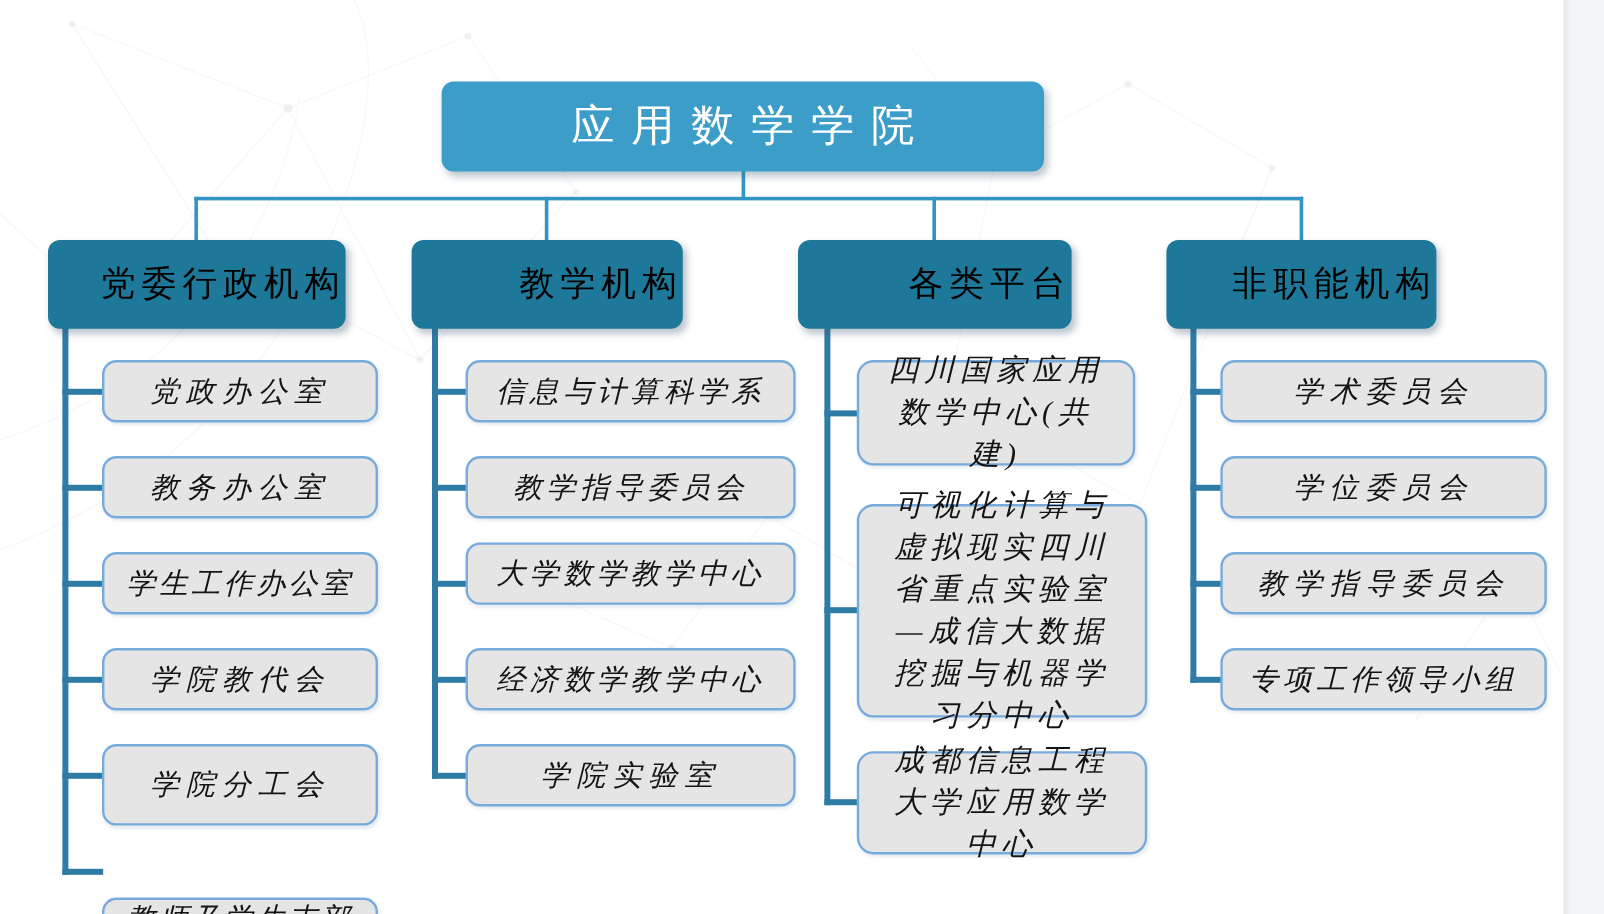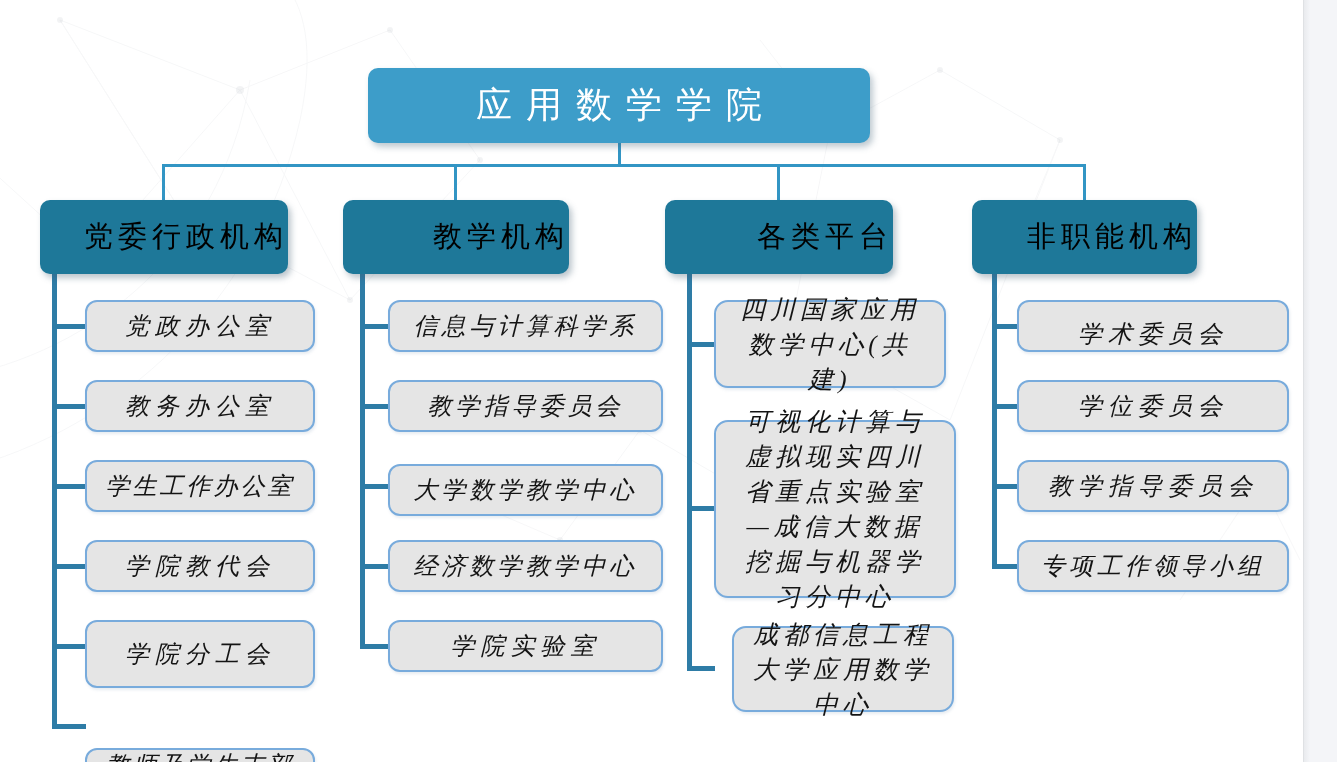--- a/index.html
+++ b/index.html
@@ -156,41 +156,41 @@
   <div class="leaf-box" style="left:85px;top:700px;width:230px;height:34px;letter-spacing:3px;margin-top:48px;">
     <span>教师及学生支部</span>
   </div>
 
   <div class="leaf-box" style="left:388px;top:300px;width:275px;height:52px;letter-spacing:4px;">
     <span>信息与计算科学系</span>
   </div>
   <div class="leaf-box" style="left:388px;top:380px;width:275px;height:52px;letter-spacing:4px;">
     <span>教学指导委员会</span>
   </div>
-  <div class="leaf-box" style="left:388px;top:464px;width:275px;height:52px;letter-spacing:4px;">
+  <div class="leaf-box" style="left:388px;top:452px;width:275px;height:52px;letter-spacing:4px;">
     <span>大学数学教学中心</span>
   </div>
   <div class="leaf-box" style="left:388px;top:540px;width:275px;height:52px;letter-spacing:4px;">
     <span>经济数学教学中心</span>
   </div>
   <div class="leaf-box" style="left:388px;top:620px;width:275px;height:52px;">
     <span>学院实验室</span>
   </div>
 
   <div class="leaf-box multiline" style="left:714px;top:300px;width:232px;height:88px;padding:0 13px;">
     <span>四川国家应用数学中心(共建)</span>
   </div>
   <div class="leaf-box multiline" style="left:714px;top:420px;width:242px;height:178px;padding:0 18px;">
     <span>可视化计算与虚拟现实四川省重点实验室—成信大数据挖掘与机器学习分中心</span>
   </div>
-  <div class="leaf-box multiline" style="left:714px;top:626px;width:222px;height:86px;padding:0 18px;margin-left:18px;">
+  <div class="leaf-box multiline" style="left:714px;top:626px;width:242px;height:86px;padding:0 18px;">
     <span>成都信息工程大学应用数学中心</span>
   </div>
 
-  <div class="leaf-box" style="left:1017px;top:300px;width:272px;height:52px;align-items:flex-end;">
+  <div class="leaf-box" style="left:1017px;top:300px;width:272px;height:52px;">
     <span>学术委员会</span>
   </div>
   <div class="leaf-box" style="left:1017px;top:380px;width:272px;height:52px;">
     <span>学位委员会</span>
   </div>
   <div class="leaf-box" style="left:1017px;top:460px;width:272px;height:52px;">
     <span>教学指导委员会</span>
   </div>
   <div class="leaf-box" style="left:1017px;top:540px;width:272px;height:52px;letter-spacing:4px;">
     <span>专项工作领导小组</span>

